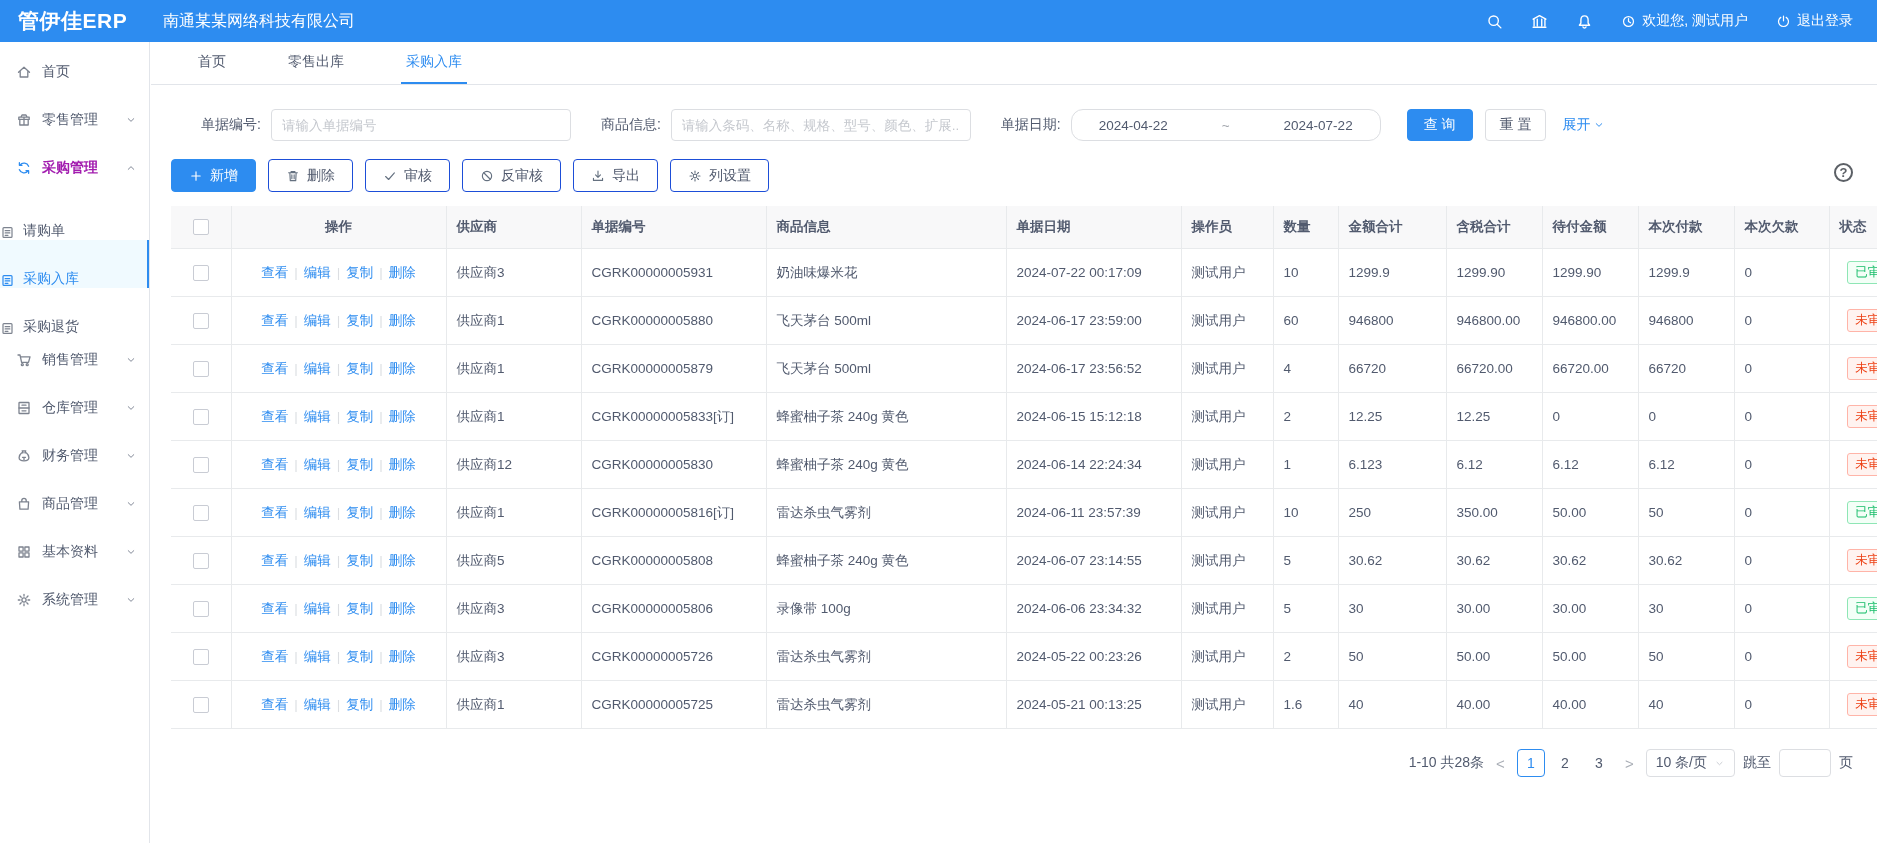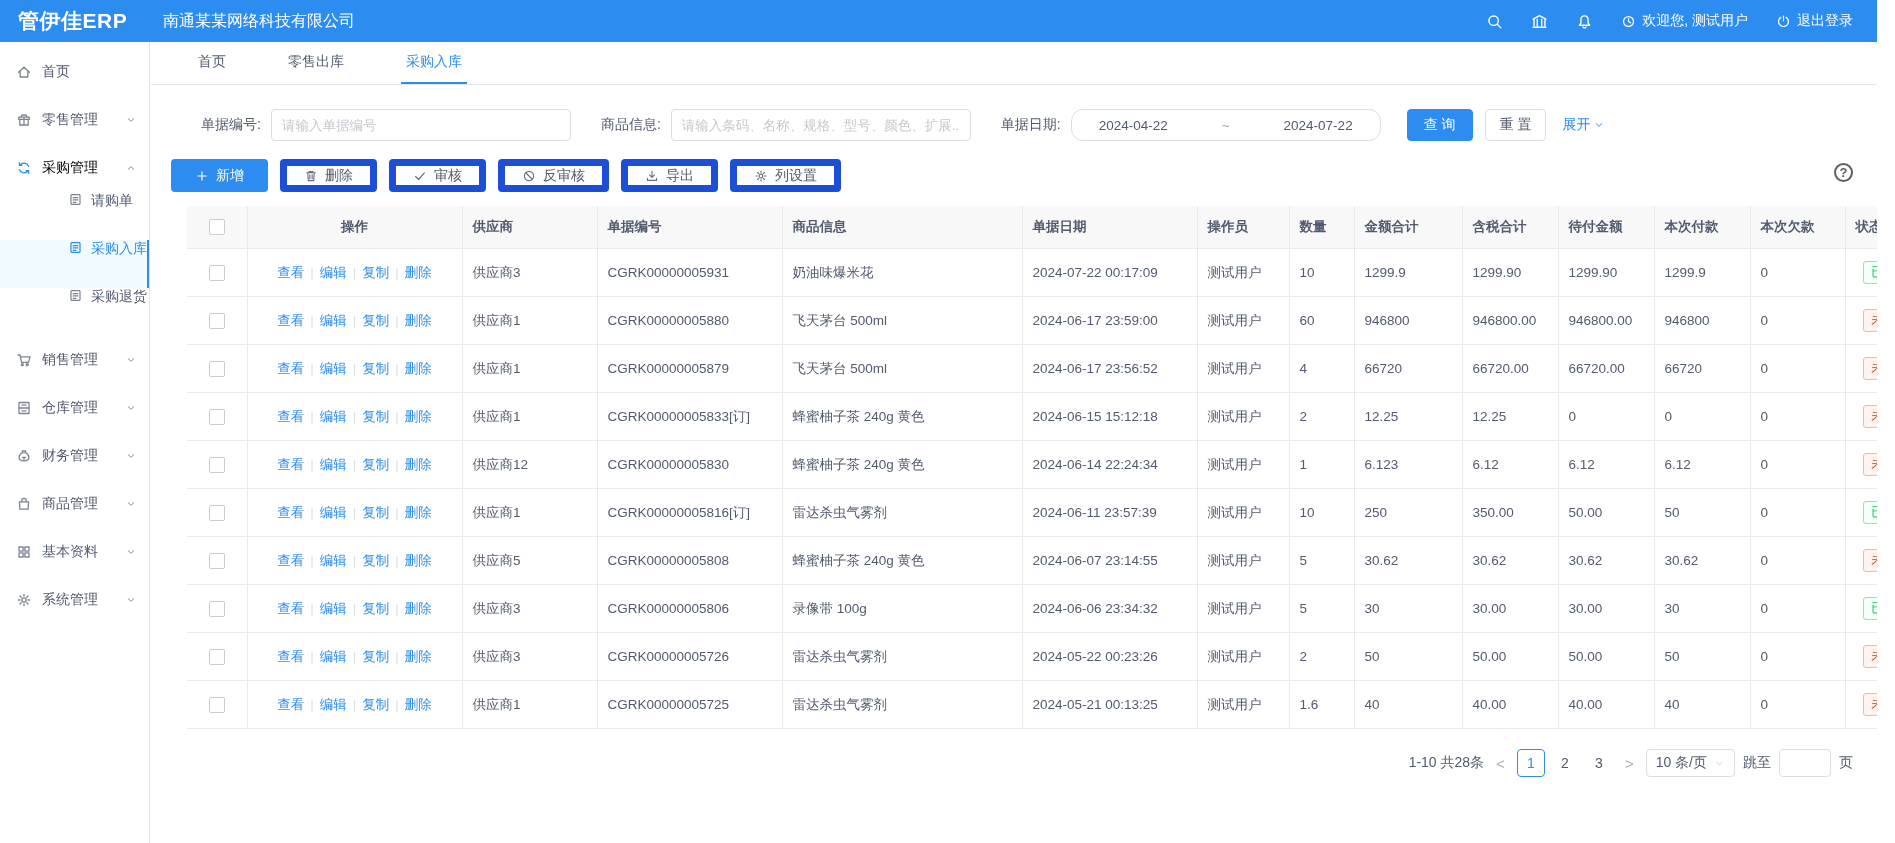--- a/index.html
+++ b/index.html
@@ -18,23 +18,23 @@
   .tgroup svg{width:15px;height:15px;}
 
   
   .sidebar{position:absolute;top:42px;left:0;bottom:0;width:150px;box-sizing:border-box;background:#fff;border-right:1px solid #e2e5ea;padding-top:6px;font-size:14px;}
   .side-item{height:48px;display:flex;align-items:center;padding:0 12px 0 16px;cursor:pointer;color:#515a6e;}
   .side-item .sicon{display:flex;color:#7d838f;}
   .side-item svg{width:16px;height:16px;}
   .side-item .lbl{margin-left:10px;white-space:nowrap;}
   .side-item .chev{margin-left:auto;display:flex;color:#808695;}
   .side-item .chev svg{width:12px;height:12px;}
-  .side-item.active-parent{color:#000000;}
+  .side-item.active-parent{color:#a21caf;font-weight:bold;}
   .side-item.active-parent .sicon{color:#2d8cf0;}
-  .sub-item{height:48px;display:flex;align-items:flex-start;padding-left:68px;cursor:pointer;color:#515a6e;}
+  .sub-item{height:48px;display:flex;align-items:flex-end;cursor:pointer;color:#515a6e;}
   .sub-item .sicon{display:flex;color:#7d838f;}
   .sub-item svg{width:15px;height:15px;}
   .sub-item .lbl{margin-left:8px;white-space:nowrap;}
   .sub-item.active{background:#f0faff;color:#2d8cf0;border-right:2px solid #2d8cf0;}
   .sub-item.active .sicon{color:#2d8cf0;}
 
   
   .content{position:absolute;left:151px;top:42px;right:0;bottom:0;background:#fff;overflow:hidden;}
   .tabs{height:42px;border-bottom:1px solid #e2e5ea;display:flex;align-items:stretch;padding-left:42px;font-size:14px;}
   .tab{display:flex;align-items:center;margin-right:52px;padding:0 5px;cursor:pointer;border-bottom:2px solid transparent;color:#515a6e;}
@@ -49,29 +49,29 @@
   .daterange{width:310px;height:32px;box-sizing:border-box;border:1px solid #dcdee2;border-radius:12px;display:flex;align-items:center;justify-content:space-around;font-size:13.5px;color:#515a6e;cursor:pointer;}
   .dsep{color:#a0a4ab;}
   .btn{height:32px;border-radius:4px;font-size:14px;cursor:pointer;font-family:inherit;white-space:nowrap;}
   .btn-primary{background:#2d8cf0;border:1px solid #2d8cf0;color:#fff;padding:4px 16px;margin-left:26px;}
   .btn-default{background:#fff;border:1px solid #dcdee2;color:#515a6e;padding:0 14px;margin-left:12px;}
   .expand{color:#2d8cf0;display:flex;align-items:center;gap:3px;margin-left:16px;cursor:pointer;}
   .expand svg{width:12px;height:12px;}
 
   
   .toolbar{display:flex;align-items:center;gap:12px;padding:18px 20px 14px 20px;position:relative;}
-  .tbtn{height:33px;display:inline-flex;align-items:center;gap:7px;padding:0 17px;border:7px solid #1d4ed8;border-radius:4px;background:#fff;color:#515a6e;font-size:14px;cursor:pointer;font-family:inherit;white-space:nowrap;}
+  .tbtn{height:33px;display:inline-flex;align-items:center;gap:7px;padding:0 17px;border:1px solid #1d4ed8;border-radius:4px;background:#fff;color:#515a6e;font-size:14px;cursor:pointer;font-family:inherit;white-space:nowrap;}
   .tbtn .bico{display:flex;color:#657180;}
   .tbtn svg{width:14px;height:14px;}
   .tbtn.primary{background:#2d8cf0;border-color:#2d8cf0;color:#fff;}
   .tbtn.primary .bico{color:#fff;}
   .help{position:absolute;right:24px;top:22px;width:19px;height:19px;border:2px solid #5c6066;border-radius:50%;color:#5c6066;display:flex;align-items:center;justify-content:center;font-size:13px;font-weight:bold;cursor:pointer;box-sizing:border-box;}
 
   
-  .table-wrap{padding:0 36px;}
+  .table-wrap{padding:0 20px;}
   table{width:100%;border-collapse:collapse;table-layout:fixed;font-size:13.5px;color:#515a6e;}
   thead th{background:#f8f8f9;font-weight:600;text-align:left;height:42px;padding:0 10px;border-bottom:1px solid #e8eaec;border-right:1px solid #e8eaec;white-space:nowrap;overflow:hidden;}
   tbody td{height:47px;padding:0 10px;border-bottom:1px solid #e8eaec;border-right:1px solid #e8eaec;white-space:nowrap;overflow:hidden;text-overflow:ellipsis;}
   th.c-check,td.c-check{text-align:center;padding:0;}
   th.c-actions,td.c-actions{text-align:center;}
   .cb{display:inline-block;width:14px;height:14px;border:1px solid #c9ccd4;border-radius:2px;background:#fff;vertical-align:middle;cursor:pointer;}
   .alink{color:#2d8cf0;cursor:pointer;}
   .asep{color:#dcdee2;margin:0 6px;}
   .badge{display:inline-block;padding:3px 7px;border-radius:3px;font-size:12.5px;border:1px solid;line-height:1.2;}
   .badge.ok{color:#19be6b;border-color:#8ee6b5;background:#f3fff7;}

